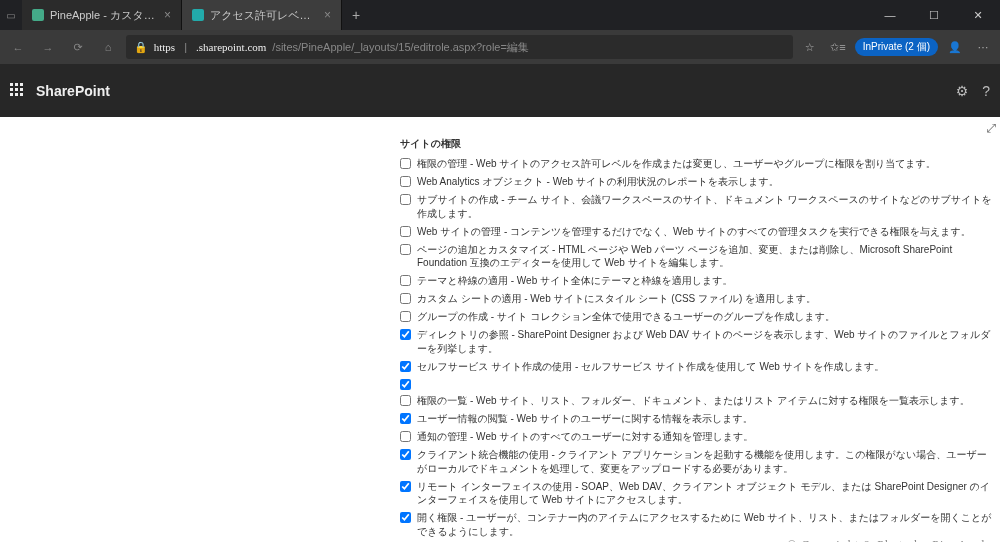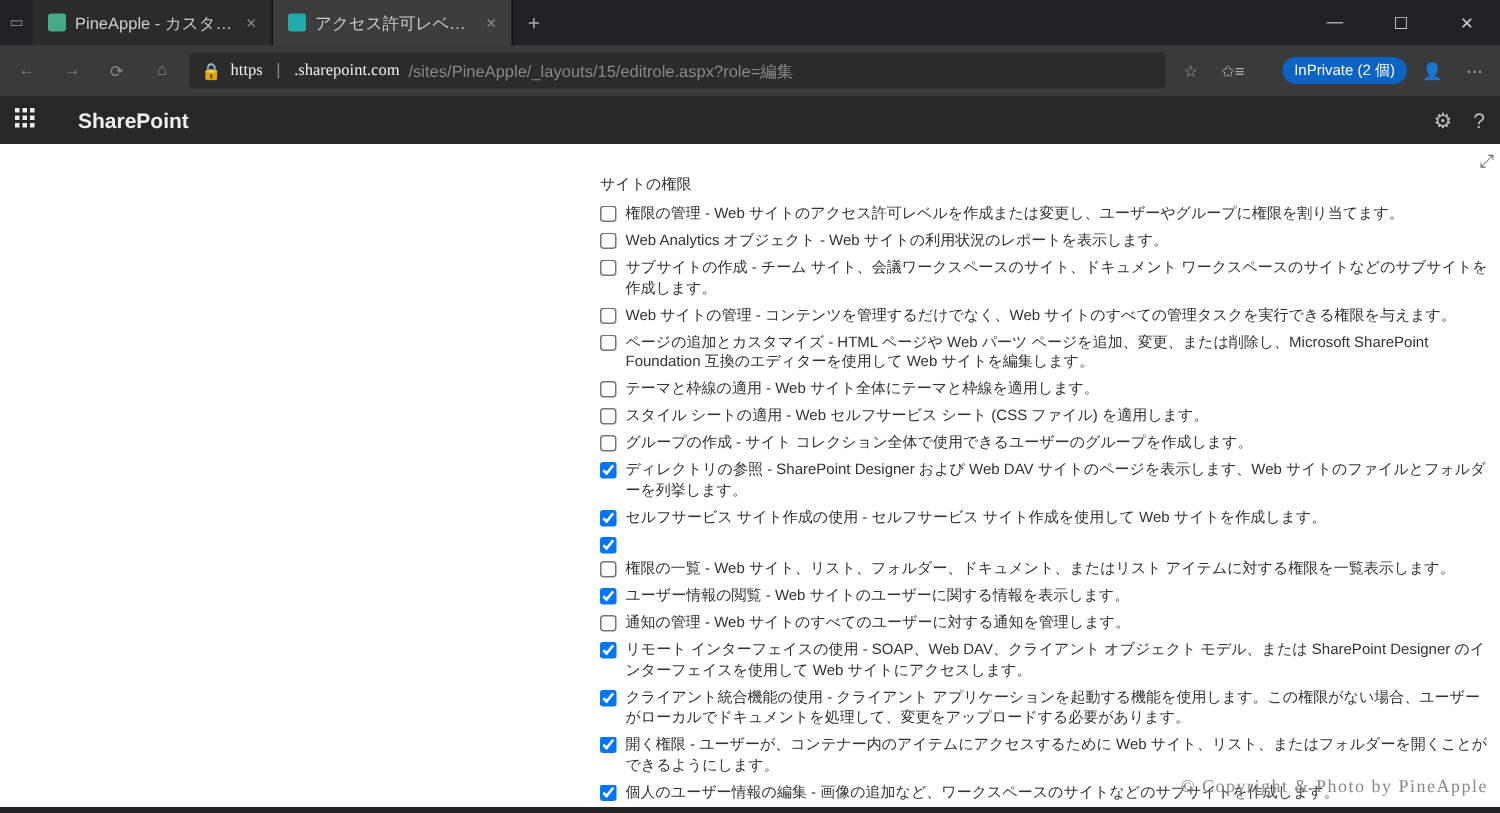--- a/index.html
+++ b/index.html
@@ -13,30 +13,30 @@
   .tab .x { color: #888; font-size: 12px; }
   .newtab { width: 28px; display: flex; align-items: center; justify-content: center; color: #aaa; font-size: 14px; }
   .winctrl { margin-left: auto; display: flex; }
   .winctrl span { width: 44px; display: flex; align-items: center; justify-content: center; color: #ccc; font-size: 11px; }
   .addrbar { height: 34px; background: #3a3a3a; display: flex; align-items: center; padding: 0 6px; gap: 6px; color: #ccc; font-size: 11px; }
   .addrbar .nav { width: 24px; text-align: center; color: #888; }
   .addrbar .urlbox { flex: 1; background: #2b2b2b; border-radius: 3px; height: 24px; display: flex; align-items: center; padding: 0 8px; gap: 6px; }
   .addrbar .lock { color: #888; }
   .url-host { color: #eee; font-family: Liberation Serif, serif; }
   .url-rest { color: #888; }
-  .badge { background: #0b63c4; color: #fff; padding: 2px 8px; border-radius: 10px; font-size: 10px; margin-left: 16px; }
+  .badge { background: #0b63c4; color: #fff; padding: 2px 8px; border-radius: 10px; font-size: 10px; }
   .addrbar .ic { width: 22px; text-align: center; color: #aaa; }
-  .spbar { height: 32px; background: #272727; display: flex; align-items: center; padding: 0 10px; color: #eee; gap: 26px; }
+  .spbar { height: 53px; background: #272727; display: flex; align-items: center; padding: 0 10px; color: #eee; gap: 10px; }
   .waffle { width: 16px; height: 16px; display: grid; grid-template-columns: repeat(3,3px); grid-template-rows: repeat(3,3px); gap: 2px; }
   .waffle i { background: #eee; width: 3px; height: 3px; }
   .spbar .title { font-size: 14px; font-weight: 600; }
   .spbar .right { margin-left: auto; display: flex; gap: 14px; color: #bbb; font-size: 14px; }
   .content { background: #fff; width: 100%; height: calc(542px - 30px - 34px - 36px); overflow: hidden; position: relative; }
   .inner { position: absolute; top: 12px; left: 400px; right: 8px; font-size: 10px; color: #333; }
-  .section { font-weight: 400; margin-top: 8px; margin-bottom: 6px; }
+  .section { font-weight: 700; margin-top: 8px; margin-bottom: 6px; }
   .row { display: flex; align-items: flex-start; gap: 6px; margin-bottom: 4.5px; line-height: 1.35; }
   .row input[type=checkbox] { width: 11px; height: 11px; margin-top: 1px; }
   .expand { position: absolute; top: 4px; right: 4px; color: #666; font-size: 12px; }
   .watermark { position: absolute; right: 8px; bottom: 6px; font-size: 12px; color: #888; font-family: Georgia, serif; letter-spacing: 1px; }
 </style>
 </head>
 <body>
 
 <div class="titlebar">
   <div style="width:22px;display:flex;align-items:center;justify-content:center">
@@ -121,21 +121,21 @@
       <div class="row">
         <input type="checkbox" style="">
         <span>ページの追加とカスタマイズ  -  HTML ページや Web パーツ ページを追加、変更、または削除し、Microsoft SharePoint Foundation 互換のエディターを使用して Web サイトを編集します。</span>
       </div>
       <div class="row">
         <input type="checkbox" style="">
         <span>テーマと枠線の適用  -  Web サイト全体にテーマと枠線を適用します。</span>
       </div>
       <div class="row">
         <input type="checkbox" style="">
-        <span>スタイル シートの適用  -  Web セルフサービス シート (CSS ファイル) を適用します。</span>
+        <span>カスタム シートの適用  -  Web サイトにスタイル シート (CSS ファイル) を適用します。</span>
       </div>
       <div class="row">
         <input type="checkbox" style="">
         <span>グループの作成  -  サイト コレクション全体で使用できるユーザーのグループを作成します。</span>
       </div>
       <div class="row">
         <input type="checkbox" checked="" style="">
         <span>ディレクトリの参照  -  SharePoint Designer および Web DAV サイトのページを表示します、Web サイトのファイルとフォルダーを列挙します。</span>
       </div>
       <div class="row">
@@ -152,25 +152,25 @@
       <div class="row">
         <input type="checkbox" checked="" style="">
         <span>ユーザー情報の閲覧  -  Web サイトのユーザーに関する情報を表示します。</span>
       </div>
       <div class="row">
         <input type="checkbox" style="">
         <span>通知の管理  -  Web サイトのすべてのユーザーに対する通知を管理します。</span>
       </div>
       <div class="row">
         <input type="checkbox" checked="" style="">
-        <span>リモート インターフェイスの使用  -  SOAP、Web DAV、クライアント オブジェクト モデル、または SharePoint Designer のインターフェイスを使用して Web サイトにアクセスします。</span>
+        <span>クライアント統合機能の使用  -  クライアント アプリケーションを起動する機能を使用します。この権限がない場合、ユーザーがローカルでドキュメントを処理して、変更をアップロードする必要があります。</span>
       </div>
       <div class="row">
         <input type="checkbox" checked="" style="">
-        <span>クライアント統合機能の使用  -  クライアント アプリケーションを起動する機能を使用します。この権限がない場合、ユーザーがローカルでドキュメントを処理して、変更をアップロードする必要があります。</span>
+        <span>リモート インターフェイスの使用  -  SOAP、Web DAV、クライアント オブジェクト モデル、または SharePoint Designer のインターフェイスを使用して Web サイトにアクセスします。</span>
       </div>
       <div class="row">
         <input type="checkbox" checked="" style="">
         <span>開く権限  -  ユーザーが、コンテナー内のアイテムにアクセスするために Web サイト、リスト、またはフォルダーを開くことができるようにします。</span>
       </div>
       <div class="row">
         <input type="checkbox" checked="" style="">
         <span>個人のユーザー情報の編集  -  画像の追加など、ワークスペースのサイトなどのサブサイトを作成します。</span>
       </div>
     </div>

